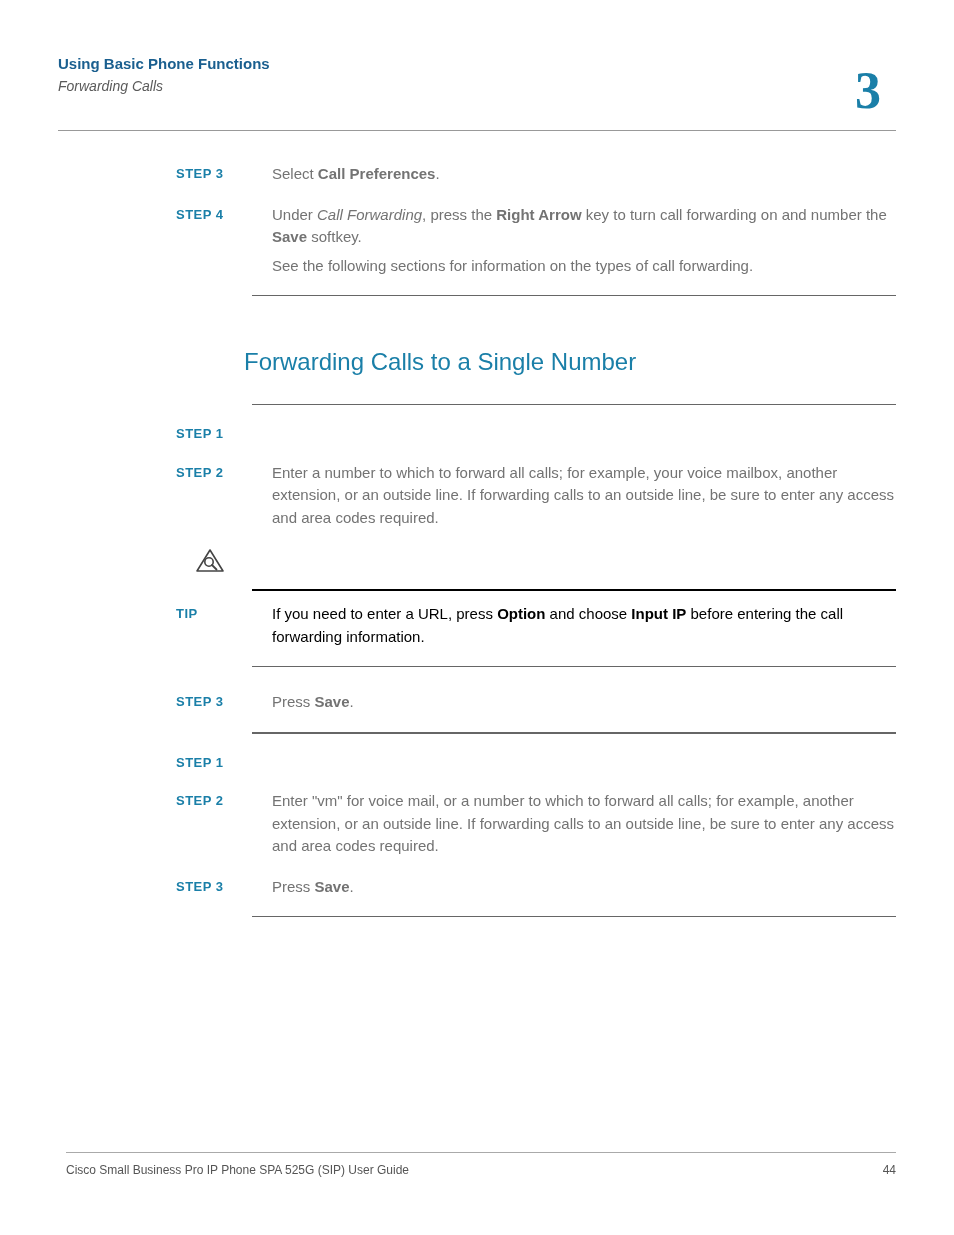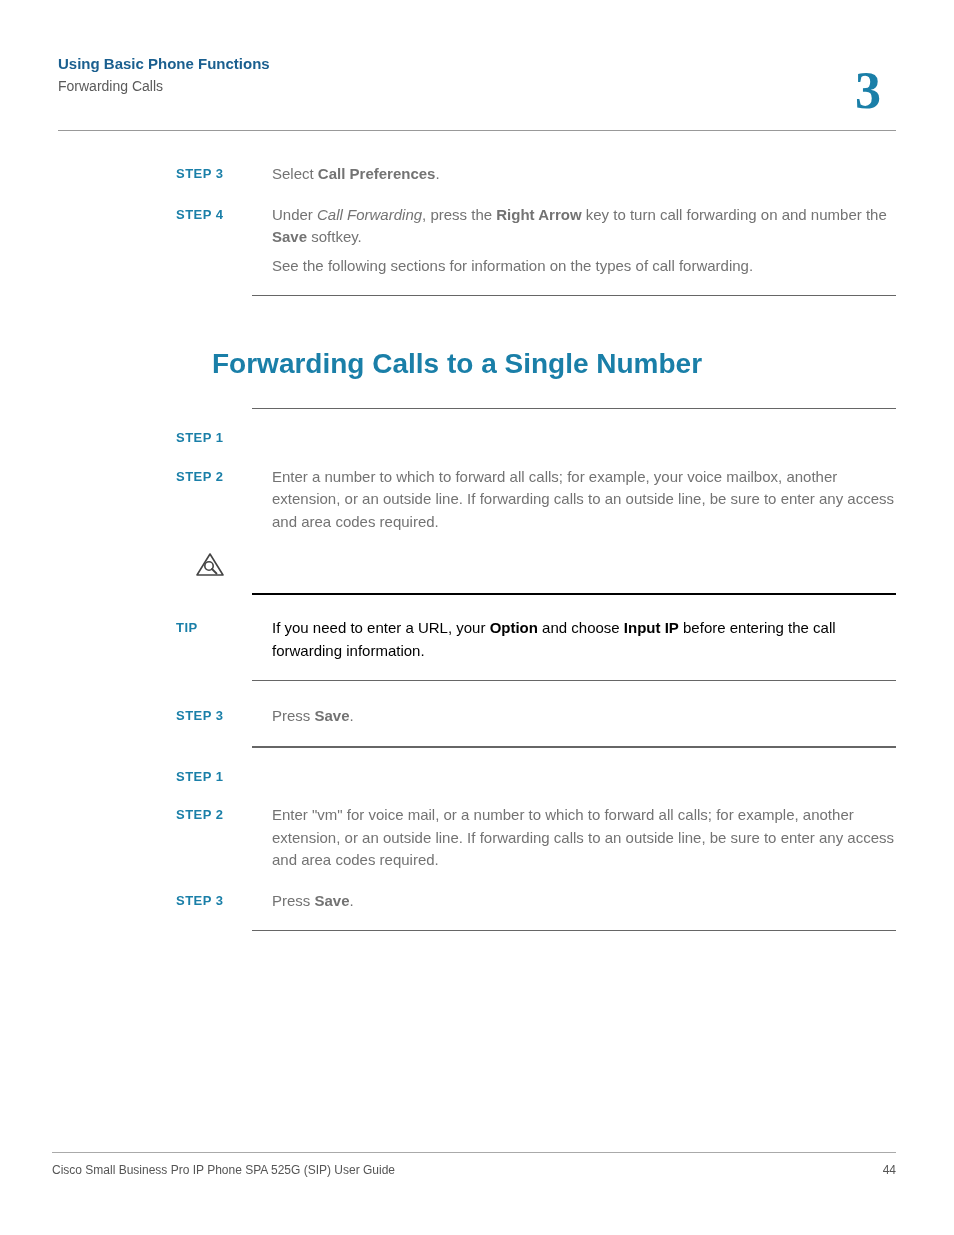--- a/index.html
+++ b/index.html
@@ -20,20 +20,21 @@
   }
   .chapter-title {
     color: #1a5f8f;
     font-weight: bold;
     font-size: 15px;
   }
   .breadcrumb {
     color: #5a5a5a;
     font-size: 14px;
     margin-top: 6px;
+    font-style: italic;
   }
   .chapter-num-box {
     position: absolute;
     right: 0;
     top: -4px;
     width: 56px;
     height: 78px;
     display: flex;
     align-items: center;
     justify-content: center;
@@ -80,25 +81,25 @@
   .bold { font-weight: bold; }
   .section-rule {
     border: none;
     border-top: 1px solid #666;
     margin-left: 76px;
     margin-top: 10px;
     margin-bottom: 0;
   }
   .section-heading {
     color: #1a7fa8;
-    font-weight: bold;
-    font-size: 28px;
+    font-weight: normal;
+    font-size: 24px;
     margin-top: 52px;
     margin-bottom: 28px;
-    margin-left: 36px;
+    margin-left: 68px;
   }
   .tip-row {
     display: flex;
     margin-top: 6px;
     margin-bottom: 14px;
   }
   .tip-icon-cell {
     width: 76px;
     flex-shrink: 0;
     display: flex;
@@ -128,21 +129,21 @@
     padding-top: 1px;
   }
   .tip-body {
     font-size: 15px;
     flex: 1;
     line-height: 1.5;
   }
   .footer {
     position: absolute;
     bottom: 58px;
-    left: 52px;
+    left: 66px;
     right: 58px;
   }
   .footer-rule {
     border: none;
     border-top: 1px solid #aaa;
     margin-bottom: 10px;
   }
   .footer-row {
     display: flex;
     justify-content: space-between;
@@ -199,24 +200,24 @@
         <svg width="32" height="28" viewBox="0 0 32 28">
           <path d="M3 24 L16 3 L29 24 Z" fill="none" stroke="#444" stroke-width="1.6" stroke-linejoin="round"></path>
           <circle cx="15" cy="15" r="4.2" fill="none" stroke="#444" stroke-width="1.6"></circle>
           <line x1="18" y1="18" x2="22.5" y2="22.5" stroke="#444" stroke-width="1.8" stroke-linecap="round"></line>
         </svg>
       </div>
       <div style="flex:1"></div>
     </div>
     <hr class="tip-rule-top">
 
-    <div class="step-row" style="margin-top:22px;justify-content:space-between;">
+    <div class="step-row" style="margin-top:12px;justify-content:space-between;">
       <div class="tip-label">TIP</div>
       <div class="tip-body">
-        <span>If you need to enter a URL, your </span><span class="bold">Option</span><span> and choose </span><span class="bold">Input IP</span><span> before entering the call forwarding information.</span>
+        <span>If you need to enter a URL, press </span><span class="bold">Option</span><span> and choose </span><span class="bold">Input IP</span><span> before entering the call forwarding information.</span>
       </div>
     </div>
     <hr class="tip-rule-bottom">
 
     <div class="step-row" style="margin-top:24px;">
       <div class="step-label">STEP 3</div>
       <div class="step-body">
         <span>Press </span><span class="bold">Save</span><span>.</span>
       </div>
     </div>

